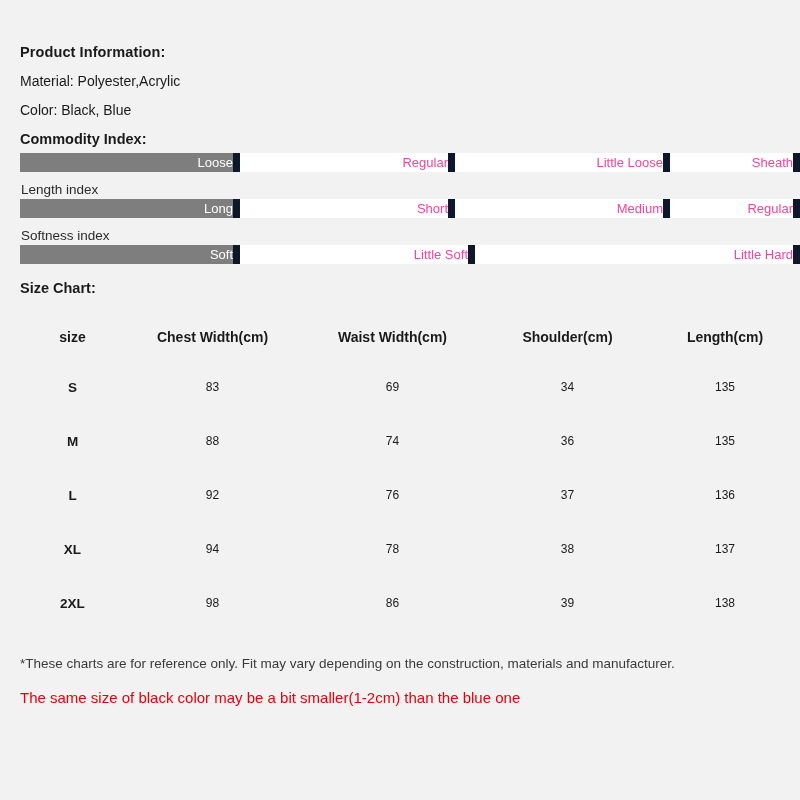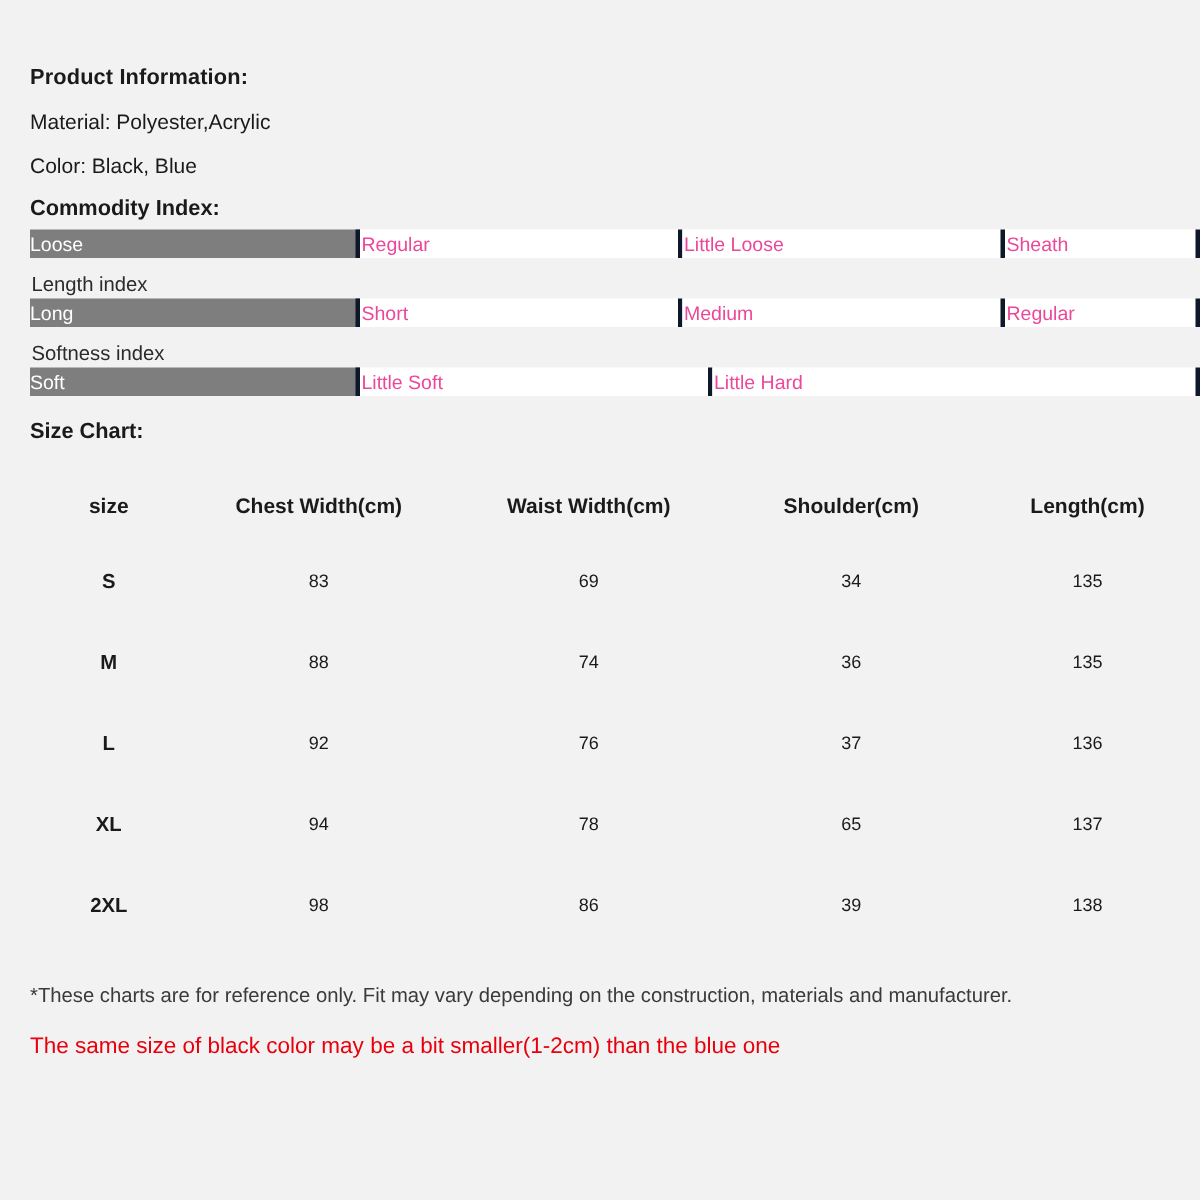--- a/index.html
+++ b/index.html
@@ -54,24 +54,25 @@
     margin: 0 0 0 0;
     height: 19px;
     border: 0;
   }
   .index-cell {
     font-size: 13px;
     line-height: 19px;
     color: #ffffff;
     background: #ffffff;
     box-sizing: border-box;
-    padding-left: 0;
+    padding-left: 18px;
     white-space: nowrap;
     overflow: hidden;
-    border-right: 3px solid #0f172a;
+    border-right: 7px solid #0f172a;
+    text-align: right;
   }
   .index-cell.active {
     background: #7e7e7e;
     color: #ffffff;
   }
   .index-cell.inactive {
     background: #ffffff;
     color: #ec4899;
     border-left: 1px solid #ffffff;
   }
@@ -214,21 +215,21 @@
           <td class="sizecol">L</td>
           <td>92</td>
           <td>76</td>
           <td>37</td>
           <td>136</td>
         </tr>
         <tr>
           <td class="sizecol">XL</td>
           <td>94</td>
           <td>78</td>
-          <td>65</td>
+          <td>38</td>
           <td>137</td>
         </tr>
         <tr>
           <td class="sizecol">2XL</td>
           <td>98</td>
           <td>86</td>
           <td>39</td>
           <td>138</td>
         </tr>
       </tbody>

